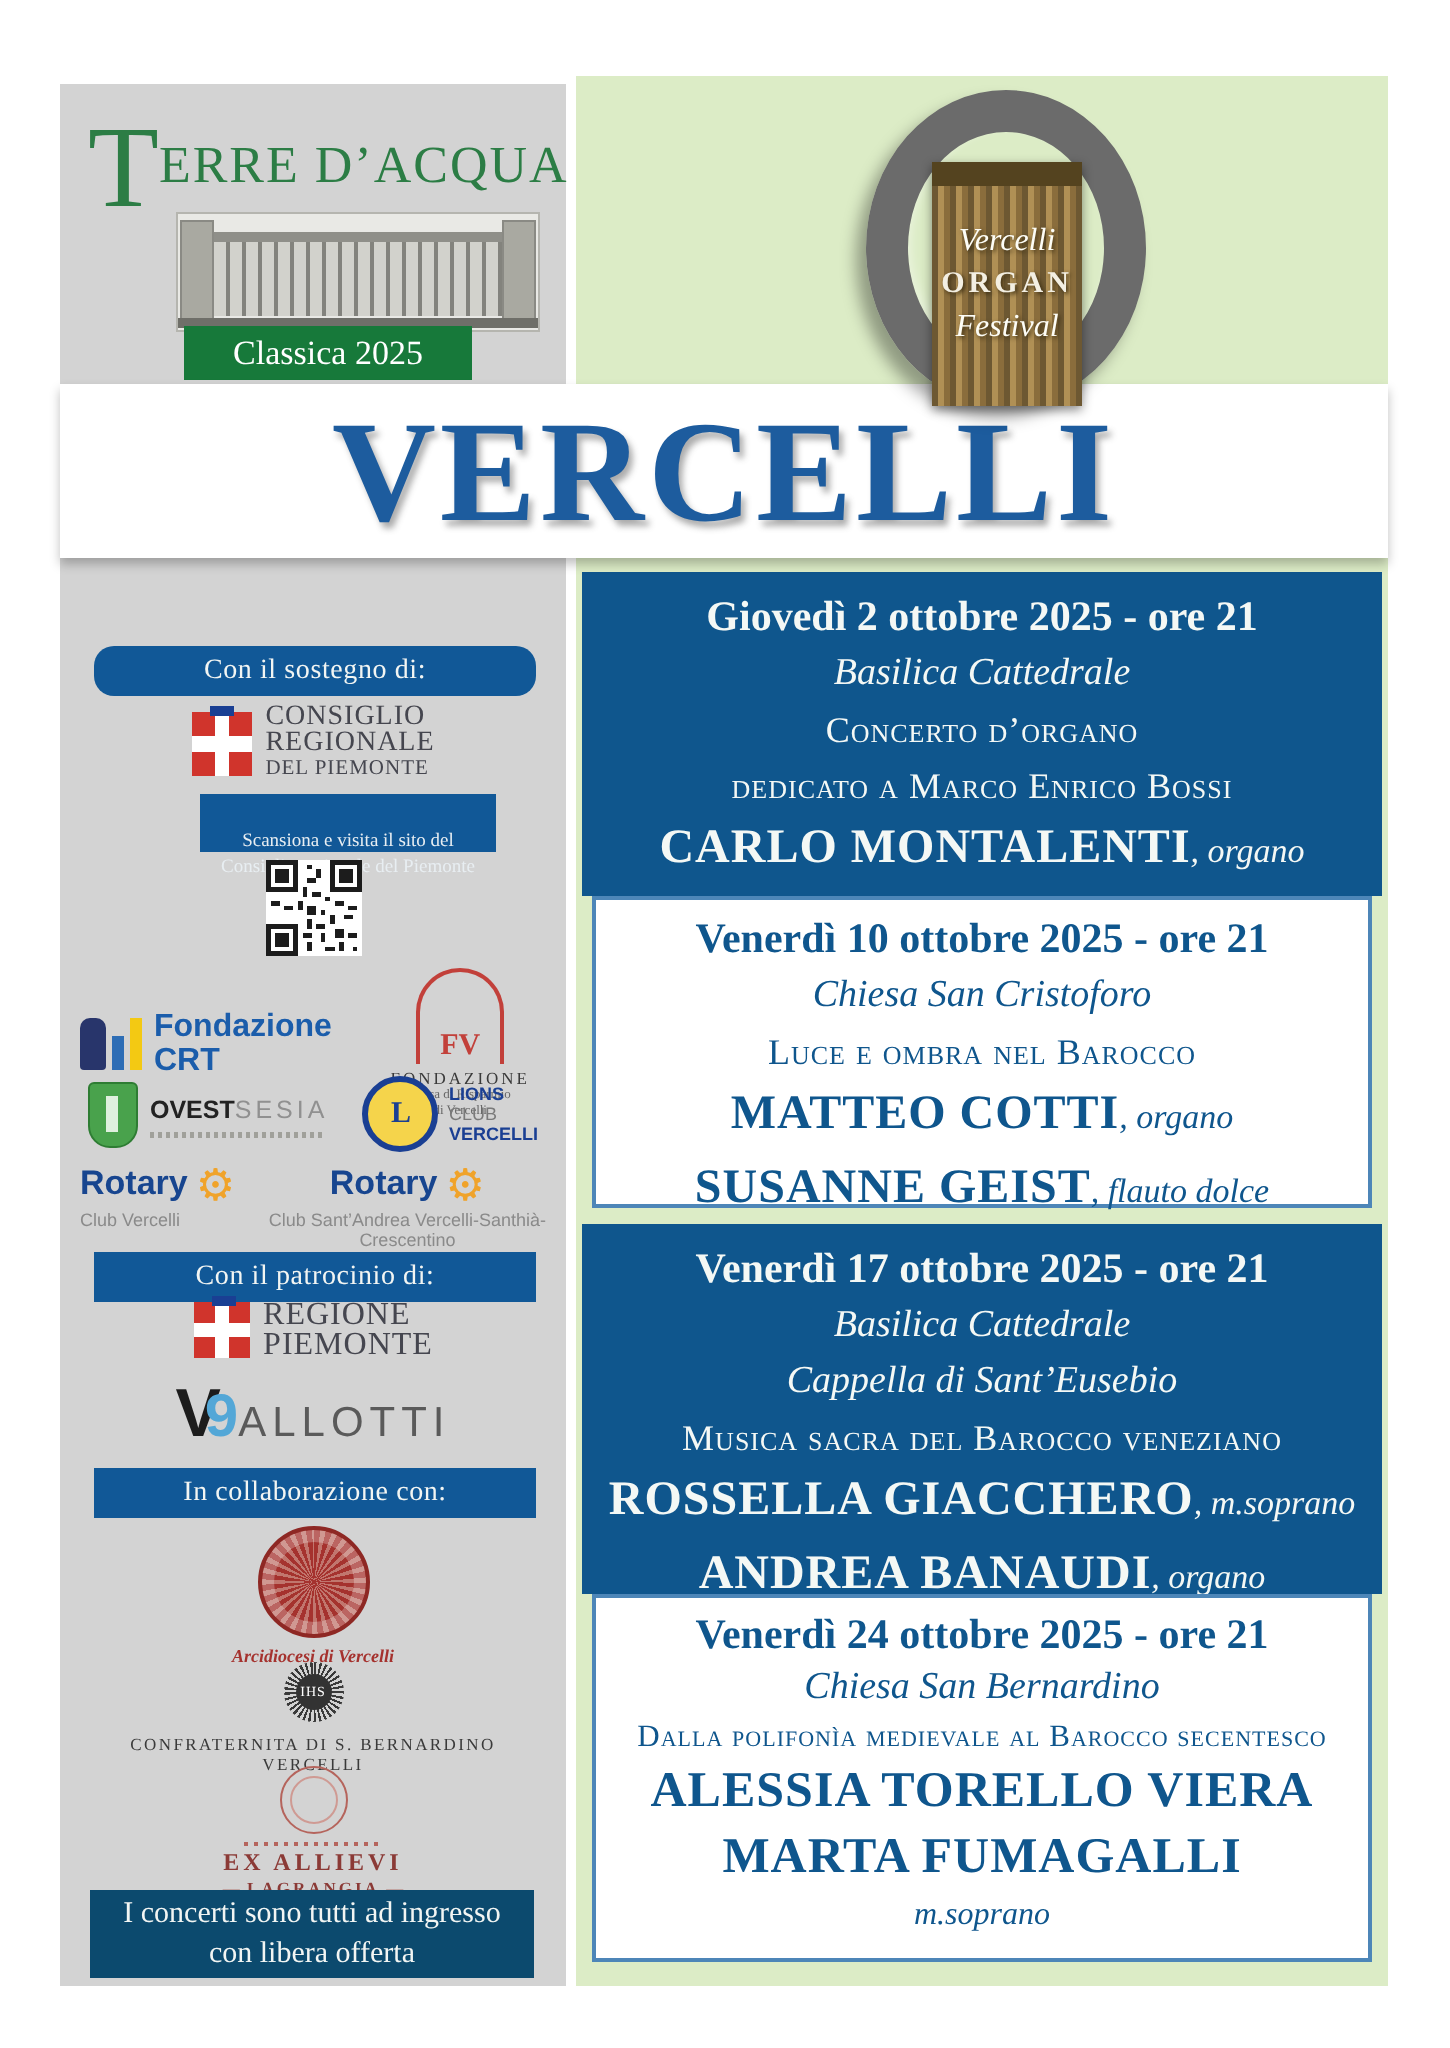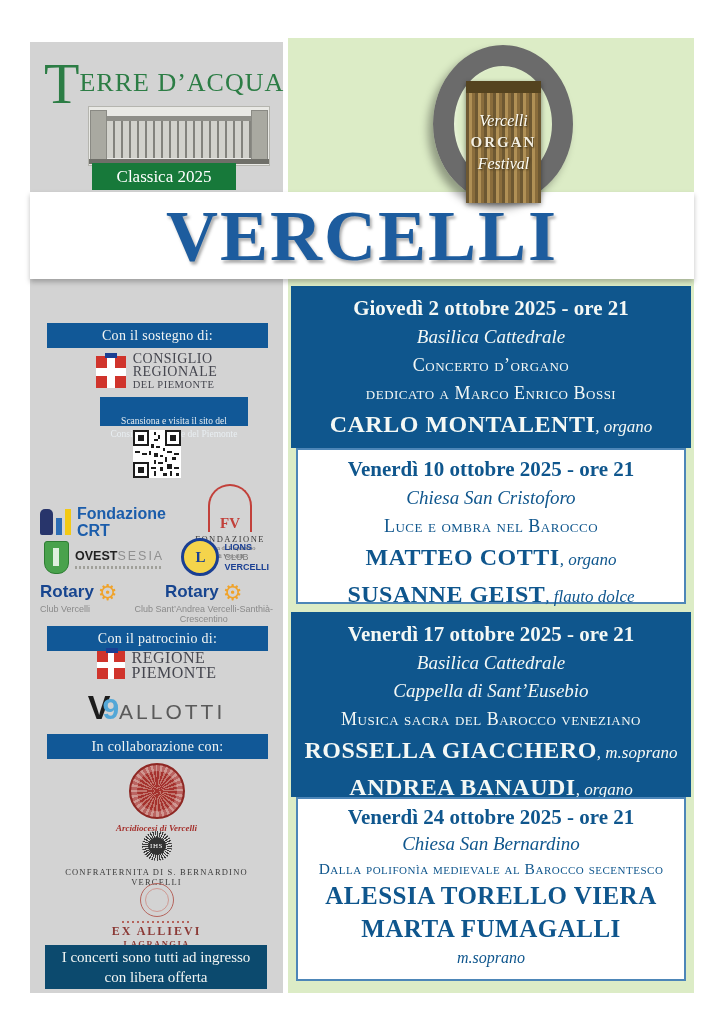--- a/index.html
+++ b/index.html
@@ -158,21 +158,21 @@
       <div class="building">
         <div class="b-roof"></div>
         <div class="b-body"></div>
         <div class="b-tower b-tl"></div>
         <div class="b-tower b-tr"></div>
         <div class="b-base"></div>
       </div>
       <div class="classica">Classica 2025</div>
     </div>
 
-    <div class="s-banner" style="top:281px;">Con il sostegno di:</div>
+    <div class="s-banner" style="top:281px;border-radius:10px;">Con il sostegno di:</div>
 
     <div class="consiglio">
       <div class="cross-icon cross-lg">
           <div class="blue-notch"></div>
         </div>
       <div class="consiglio-text">
         <div class="l1">CONSIGLIO</div>
         <div class="l1">REGIONALE</div>
         <div class="l3">DEL PIEMONTE</div>
       </div>

